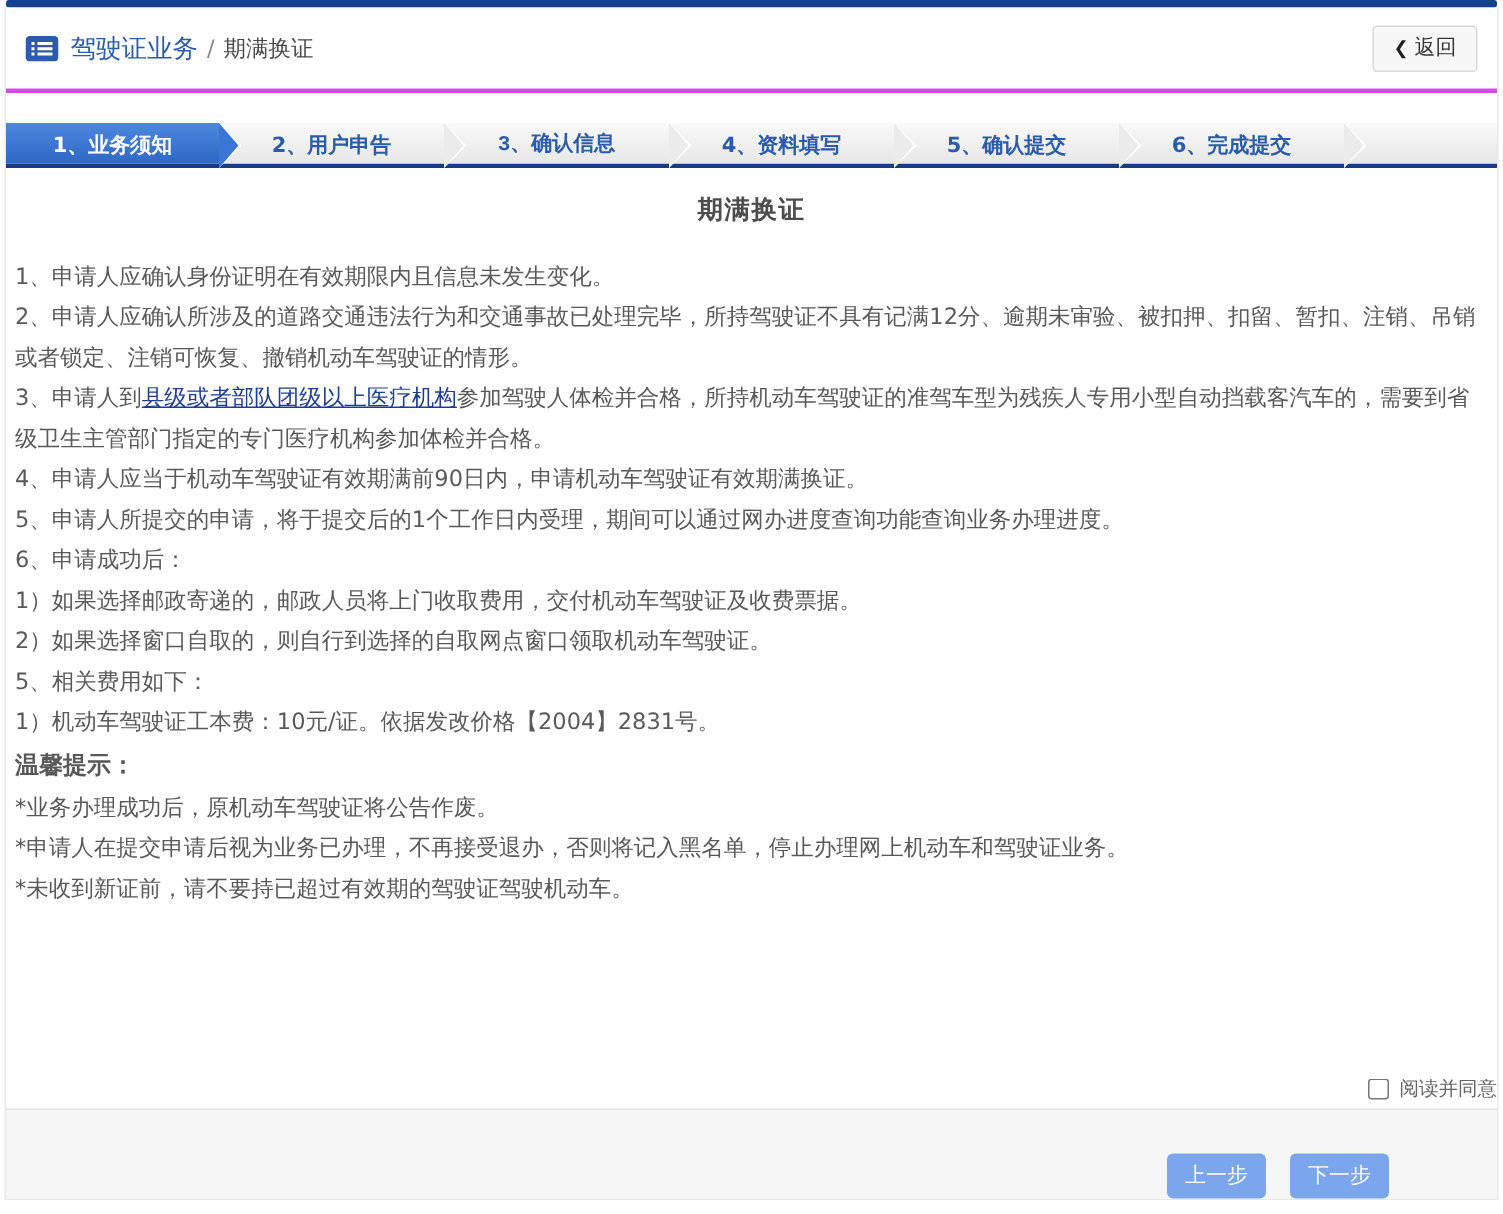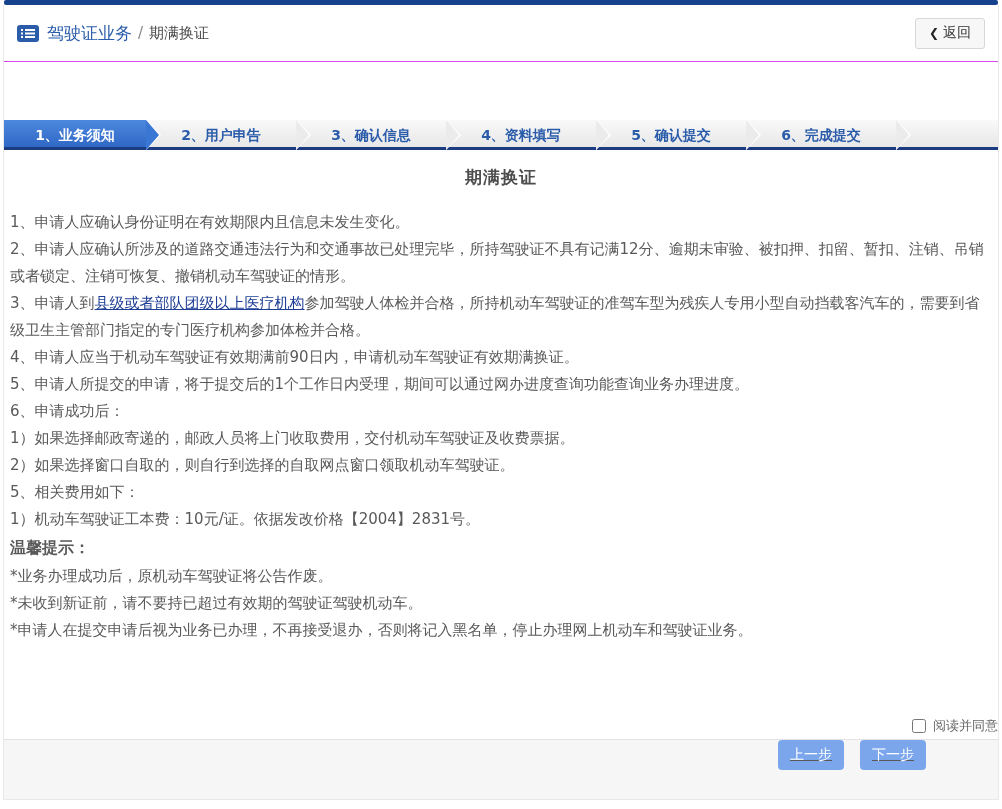--- a/index.html
+++ b/index.html
@@ -14,45 +14,45 @@
   
   .topbar { position: absolute; left: 4px; right: 4px; top: 0; height: 5px;
             background: #16418c; border-radius: 2px; }
 
   .frame { position: absolute; left: 3px; right: 3px; top: 5px; height: 795px;
            border: 1px solid #e9e9e9; border-top: none; background: #fff;
            display: flex; flex-direction: column; }
 
   
   .header { height: 57px; display: flex; align-items: center; padding: 0 13px;
-            border-bottom: 1px solid #d946ef; flex: 0 0 auto; }
+            border-bottom: 3px solid #d946ef; flex: 0 0 auto; }
   .crumb-icon { width: 22px; height: 17px; margin-right: 8px; flex: 0 0 auto; }
   .crumb-section { color: #2b5caa; font-size: 17px; }
   .crumb-sep { color: #888; font-size: 15px; margin: 0 6px; }
   .crumb-current { color: #4a4a4a; font-size: 15px; }
   .back-btn { margin-left: auto; height: 31px; padding: 0 13px;
               background: #f7f7f7; border: 1px solid #d8d8d8; border-radius: 3px;
               color: #333; font-size: 14px; cursor: pointer; display: flex;
               align-items: center; gap: 4px; font-family: inherit; }
   .back-chevron { font-size: 12px; font-weight: bold; color: #222; }
 
   
   .steps-wrap { margin-top: 20px; flex: 0 0 auto; }
-  .steps { display: flex; height: 30px; border-bottom: 3px solid #1b3c80; margin-top: 38px; }
+  .steps { display: flex; height: 30px; border-bottom: 3px solid #1b3c80; }
   .step { position: relative; width: 150px; line-height: 30px; text-align: center;
           font-size: 14px; font-weight: bold; color: #2a5caa;
           background: linear-gradient(#f9f9f9, #e7e7e7); cursor: pointer; }
   .step::before { content: ''; position: absolute; top: 0; right: -15px;
           border-left: 15px solid #fff; border-top: 15px solid transparent;
           border-bottom: 15px solid transparent; z-index: 1; }
   .step::after { content: ''; position: absolute; top: 0; right: -13px;
           border-left: 13px solid #ebebeb; border-top: 15px solid transparent;
           border-bottom: 15px solid transparent; z-index: 2; }
   .step:nth-child(1){ z-index: 7; } .step:nth-child(2){ z-index: 6; }
-  .step:nth-child(3){ z-index: 5; } .step:nth-child(4){ z-index: 4; }
+  .step:nth-child(3){ z-index: 5; font-family: Liberation Mono, monospace; } .step:nth-child(4){ z-index: 4; }
   .step:nth-child(5){ z-index: 3; } .step:nth-child(6){ z-index: 2; }
   .step.active { background: linear-gradient(#4d88de, #2f68c6); color: #fff; width: 142px; }
   .step.active::after { border-left-color: #3a76d3; }
   .steps-filler { flex: 1; background: linear-gradient(#f9f9f9, #e7e7e7); z-index: 1; }
 
   
   .main { flex: 1 1 auto; padding: 0 6px; overflow: hidden; }
   .page-title { text-align: center; font-size: 17px; color: #4d4d4d;
                 font-weight: bold; margin: 16px 0 20px; letter-spacing: 1px; }
   .main p { margin: 0; font-size: 15px; line-height: 27px; color: #595959; }
@@ -60,22 +60,22 @@
   .inline-link { color: #1d3e94; text-decoration: underline; cursor: pointer; text-align: center; }
 
   
   .agree-row { flex: 0 0 auto; display: flex; align-items: center; justify-content: flex-end;
                gap: 7px; padding: 10px 0 4px; }
   .agree-checkbox { width: 14px; height: 14px; margin: 0; accent-color: #7ba6ec; }
   .agree-label { font-size: 13px; color: #666; }
 
   
   .footer { flex: 0 0 auto; height: 60px; background: #f6f6f6;
-            border-top: 1px solid #e3e3e3; display: flex; align-items: flex-start;
-            justify-content: flex-end; gap: 16px; padding-right: 72px; text-decoration: underline; }
+            border-top: 1px solid #e3e3e3; display: flex; align-items: flex-end;
+            justify-content: flex-end; gap: 16px; padding-right: 72px; }
   .nav-btn { width: 66px; height: 30px; background: #7ba6ec; color: #fff;
              border: none; border-radius: 4px; font-size: 14px; cursor: pointer;
              font-family: inherit; }
 </style>
 </head>
 <body>
 
 <div class="page">
   <div class="topbar"></div>
 
@@ -119,22 +119,22 @@
       <p><span>3、申请人到</span><a class="inline-link">县级或者部队团级以上医疗机构</a><span>参加驾驶人体检并合格，所持机动车驾驶证的准驾车型为残疾人专用小型自动挡载客汽车的，需要到省级卫生主管部门指定的专门医疗机构参加体检并合格。</span></p>
       <p>4、申请人应当于机动车驾驶证有效期满前90日内，申请机动车驾驶证有效期满换证。</p>
       <p>5、申请人所提交的申请，将于提交后的1个工作日内受理，期间可以通过网办进度查询功能查询业务办理进度。</p>
       <p>6、申请成功后：</p>
       <p>1）如果选择邮政寄递的，邮政人员将上门收取费用，交付机动车驾驶证及收费票据。</p>
       <p>2）如果选择窗口自取的，则自行到选择的自取网点窗口领取机动车驾驶证。</p>
       <p>5、相关费用如下：</p>
       <p>1）机动车驾驶证工本费：10元/证。依据发改价格【2004】2831号。</p>
       <p class="tips-heading">温馨提示：</p>
       <p>*业务办理成功后，原机动车驾驶证将公告作废。</p>
+      <p>*申请人在提交申请后视为业务已办理，不再接受退办，否则将记入黑名单，停止办理网上机动车和驾驶证业务。</p>
       <p>*未收到新证前，请不要持已超过有效期的驾驶证驾驶机动车。</p>
-      <p>*申请人在提交申请后视为业务已办理，不再接受退办，否则将记入黑名单，停止办理网上机动车和驾驶证业务。</p>
     </div>
 
     <div class="agree-row">
       <input type="checkbox" class="agree-checkbox" style="">
       <span class="agree-label">阅读并同意</span>
     </div>
 
     <div class="footer">
       <button class="nav-btn">上一步</button>
       <button class="nav-btn">下一步</button>

